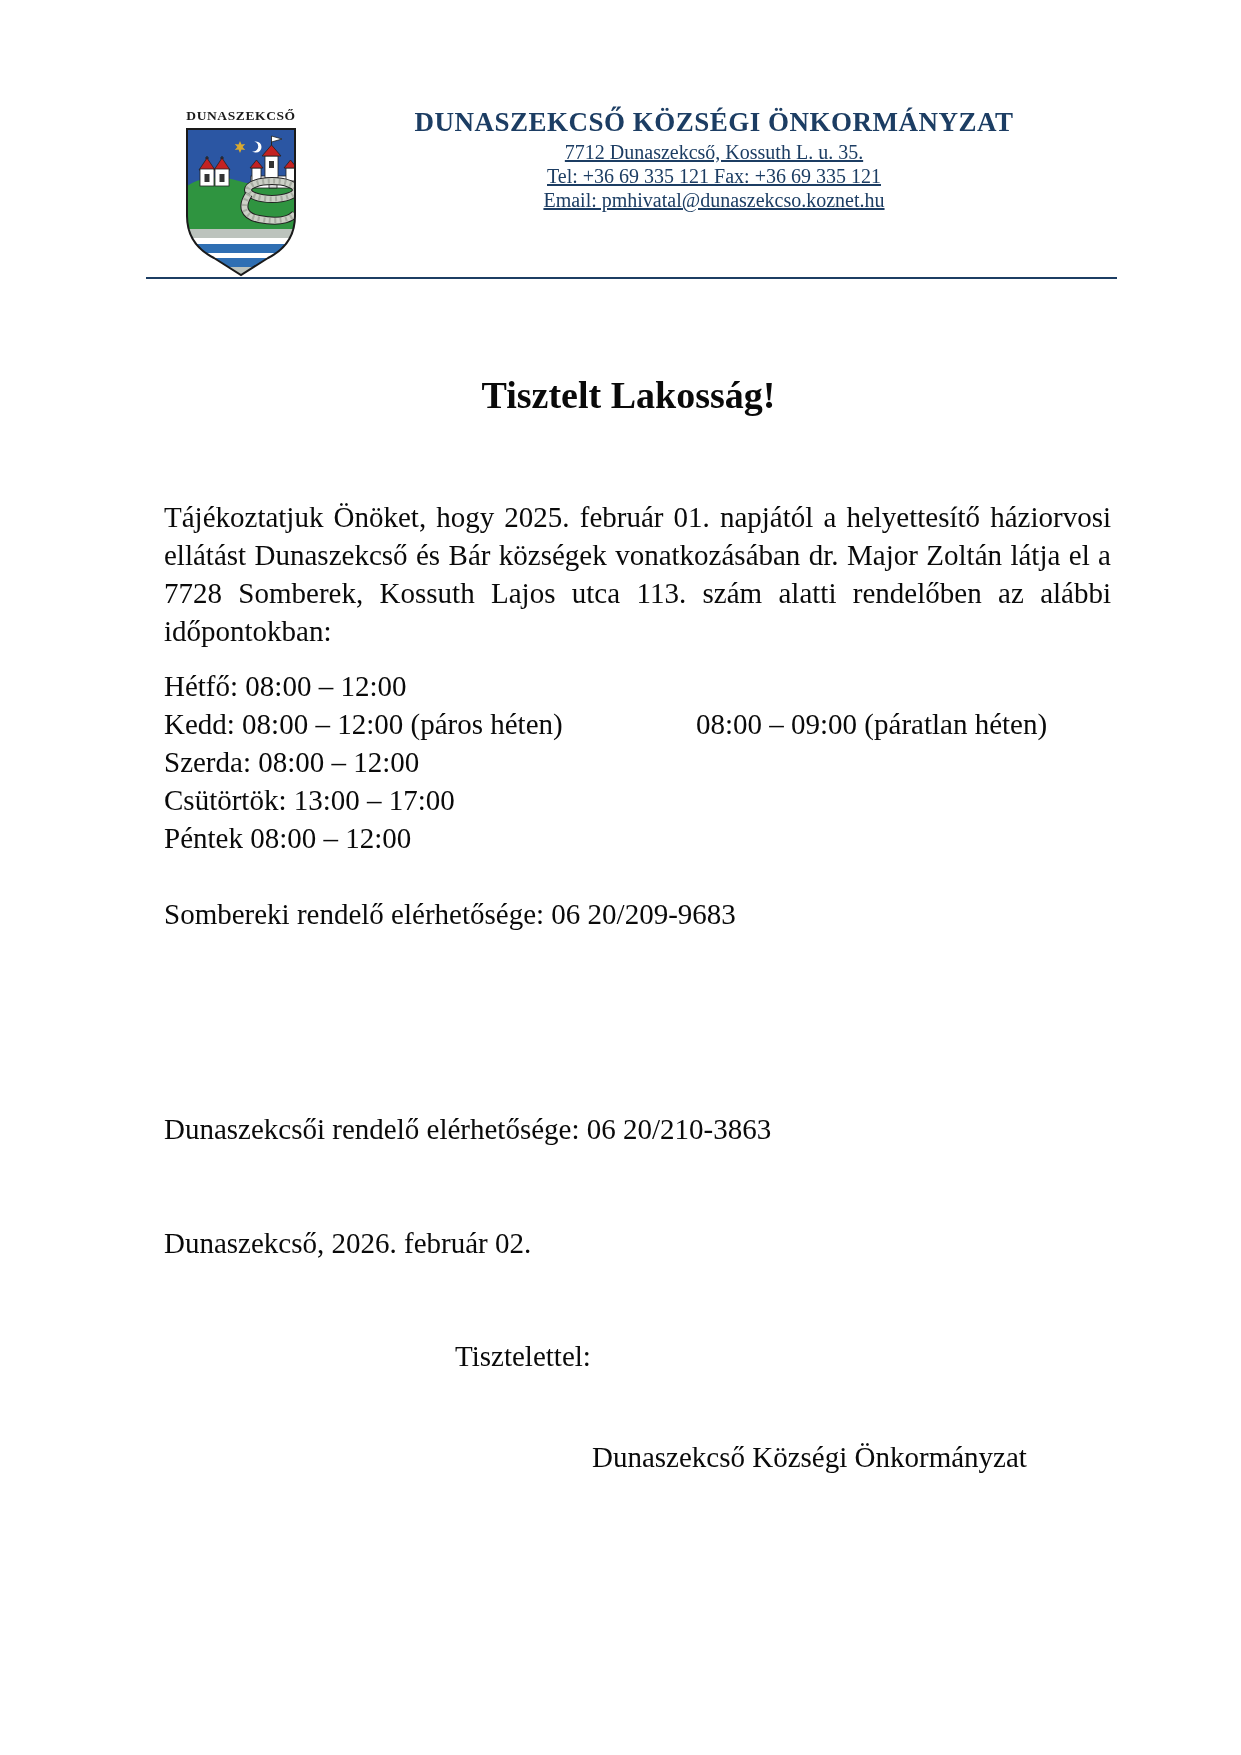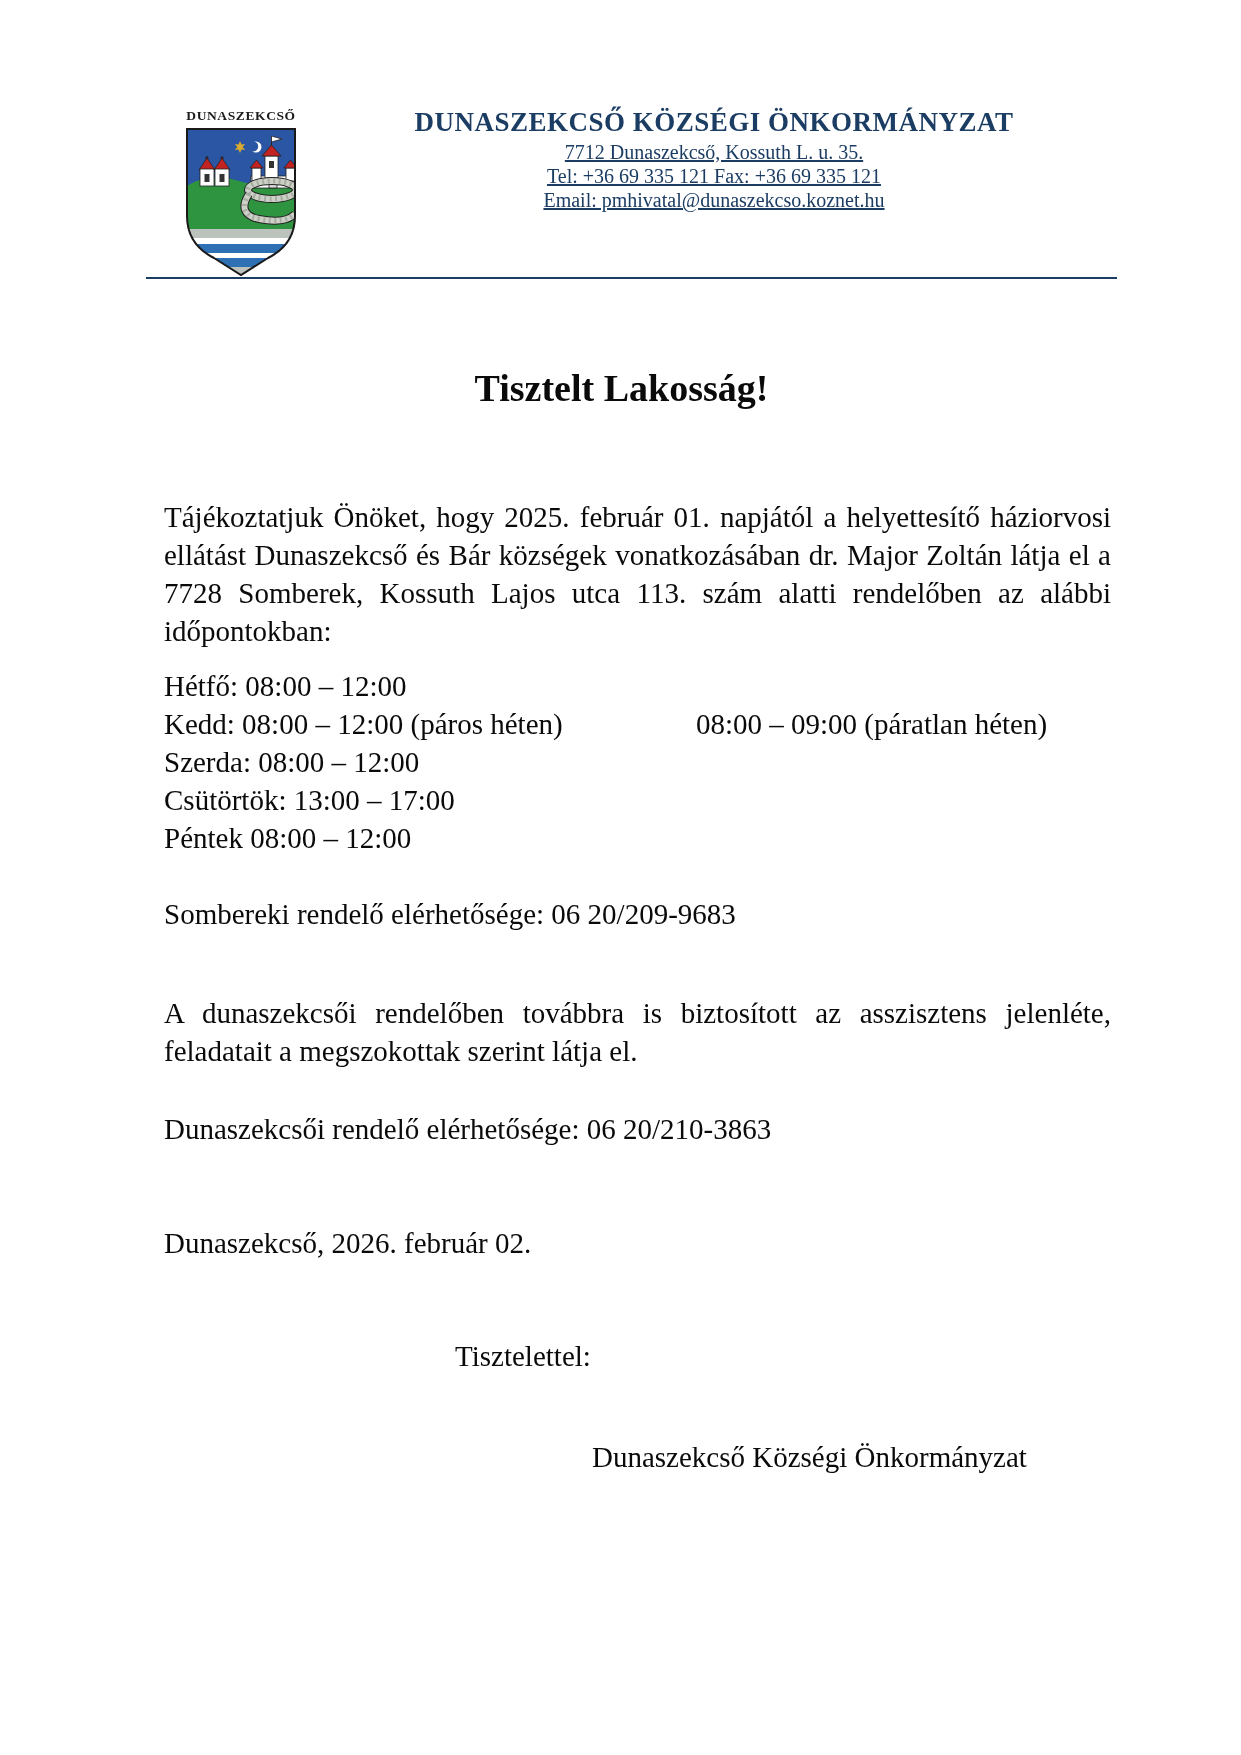--- a/index.html
+++ b/index.html
@@ -31,21 +31,21 @@
   }
   .head-sub{font-size:20px;line-height:24px;text-decoration:underline;}
   .head-sub:first-of-type{margin-top:4px;}
   .rule{
     position:absolute;left:146px;top:277px;width:971px;height:2px;
     background:#1c3d63;
   }
   
   .doc-title{
     position:absolute;left:148px;top:366px;width:947px;
-    margin:0;text-align:center;
+    margin:7px;text-align:center;
     font-size:38px;font-weight:bold;line-height:44px;
   }
   .col{position:absolute;left:148px;width:947px;margin:16px;font-size:29px;line-height:38px;}
   .just{text-align:justify;}
   .p-intro{top:482px;}
   .sched{top:651px;}
   .kedd-row{position:relative;}
   .kedd-right{position:absolute;left:532px;top:0;white-space:nowrap;}
   .p-somberek{top:879px;}
   .p-assistant{top:978px;}
@@ -141,21 +141,20 @@
       <span>Kedd: 08:00 – 12:00 (páros héten)</span>
       <span class="kedd-right">08:00 – 09:00 (páratlan héten)</span>
     </div>
     <div>Szerda: 08:00 – 12:00</div>
     <div>Csütörtök: 13:00 – 17:00</div>
     <div>Péntek 08:00 – 12:00</div>
   </div>
 
   <p class="col p-somberek">Sombereki rendelő elérhetősége: 06 20/209-9683</p>
 
-  <p class="col just p-assistant">A dunaszekcsői rendelőben továbbra is biztosított az asszisztens jelenléte, feladatait a megszokottak szerint látja el.</p>
 
   <p class="col p-contact2">Dunaszekcsői rendelő elérhetősége: 06 20/210-3863</p>
 
   <p class="col p-date">Dunaszekcső, 2026. február 02.</p>
 
   <p class="p-closing">Tisztelettel:</p>
 
   <p class="p-signature">Dunaszekcső Községi Önkormányzat</p>
 
 </div>

